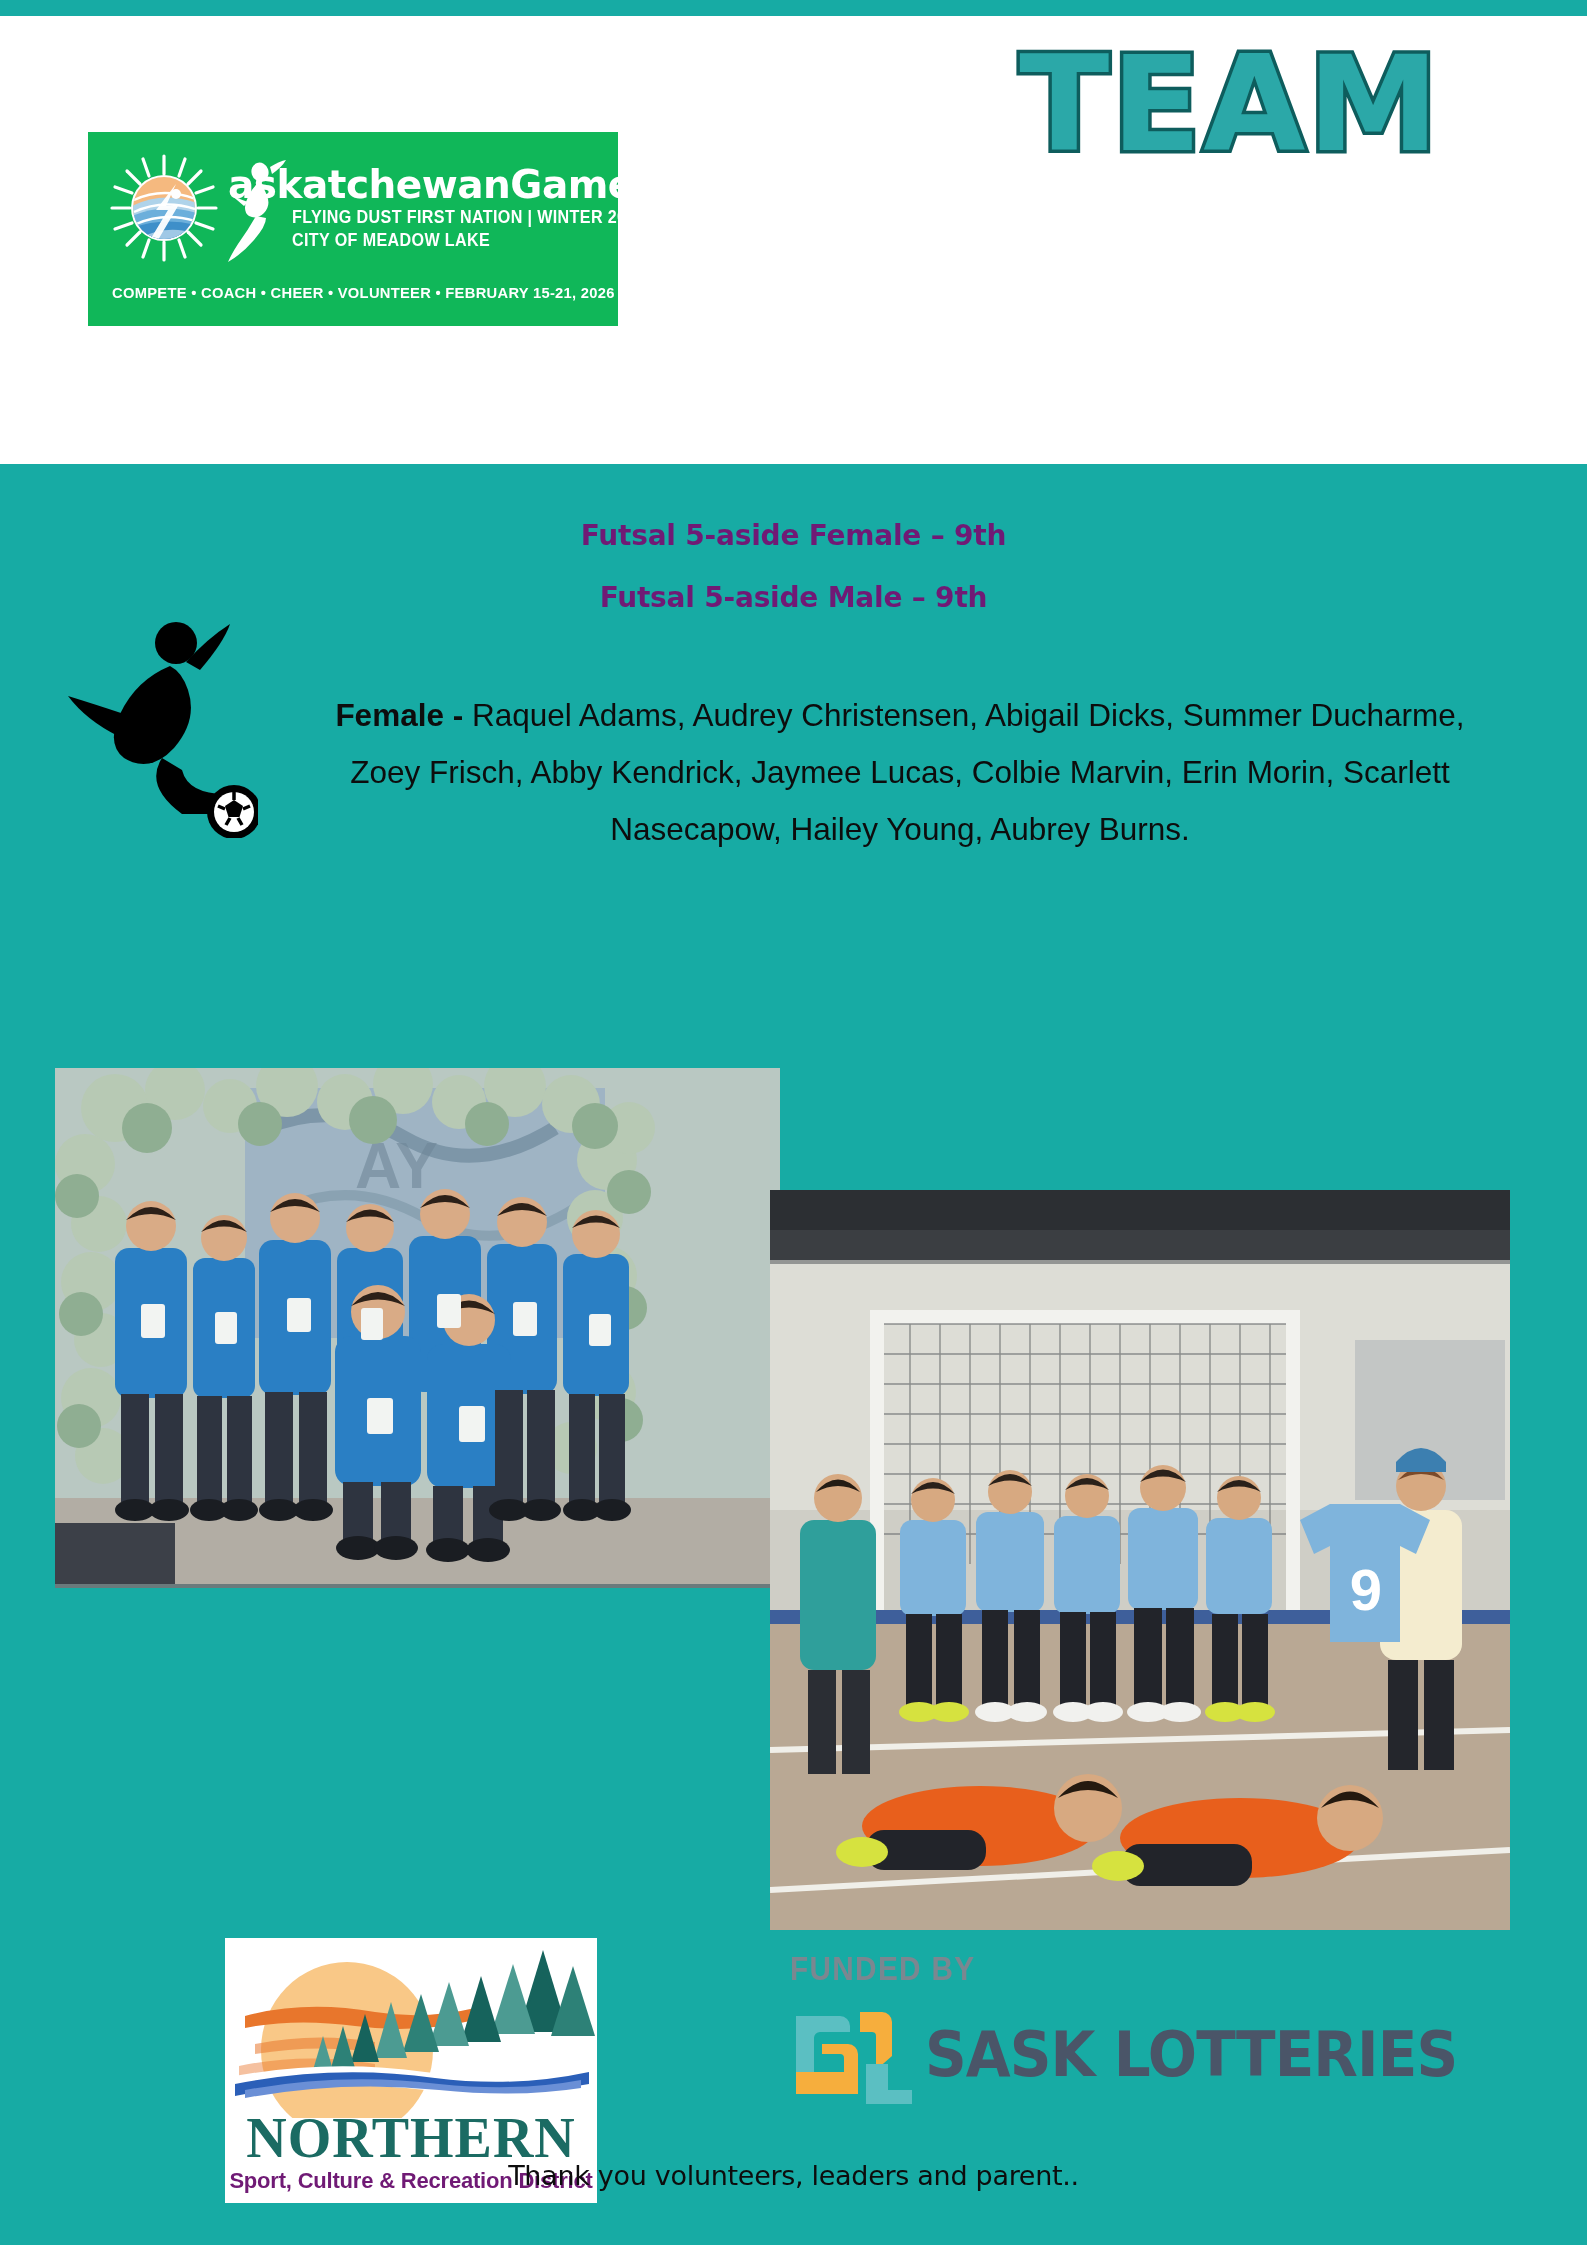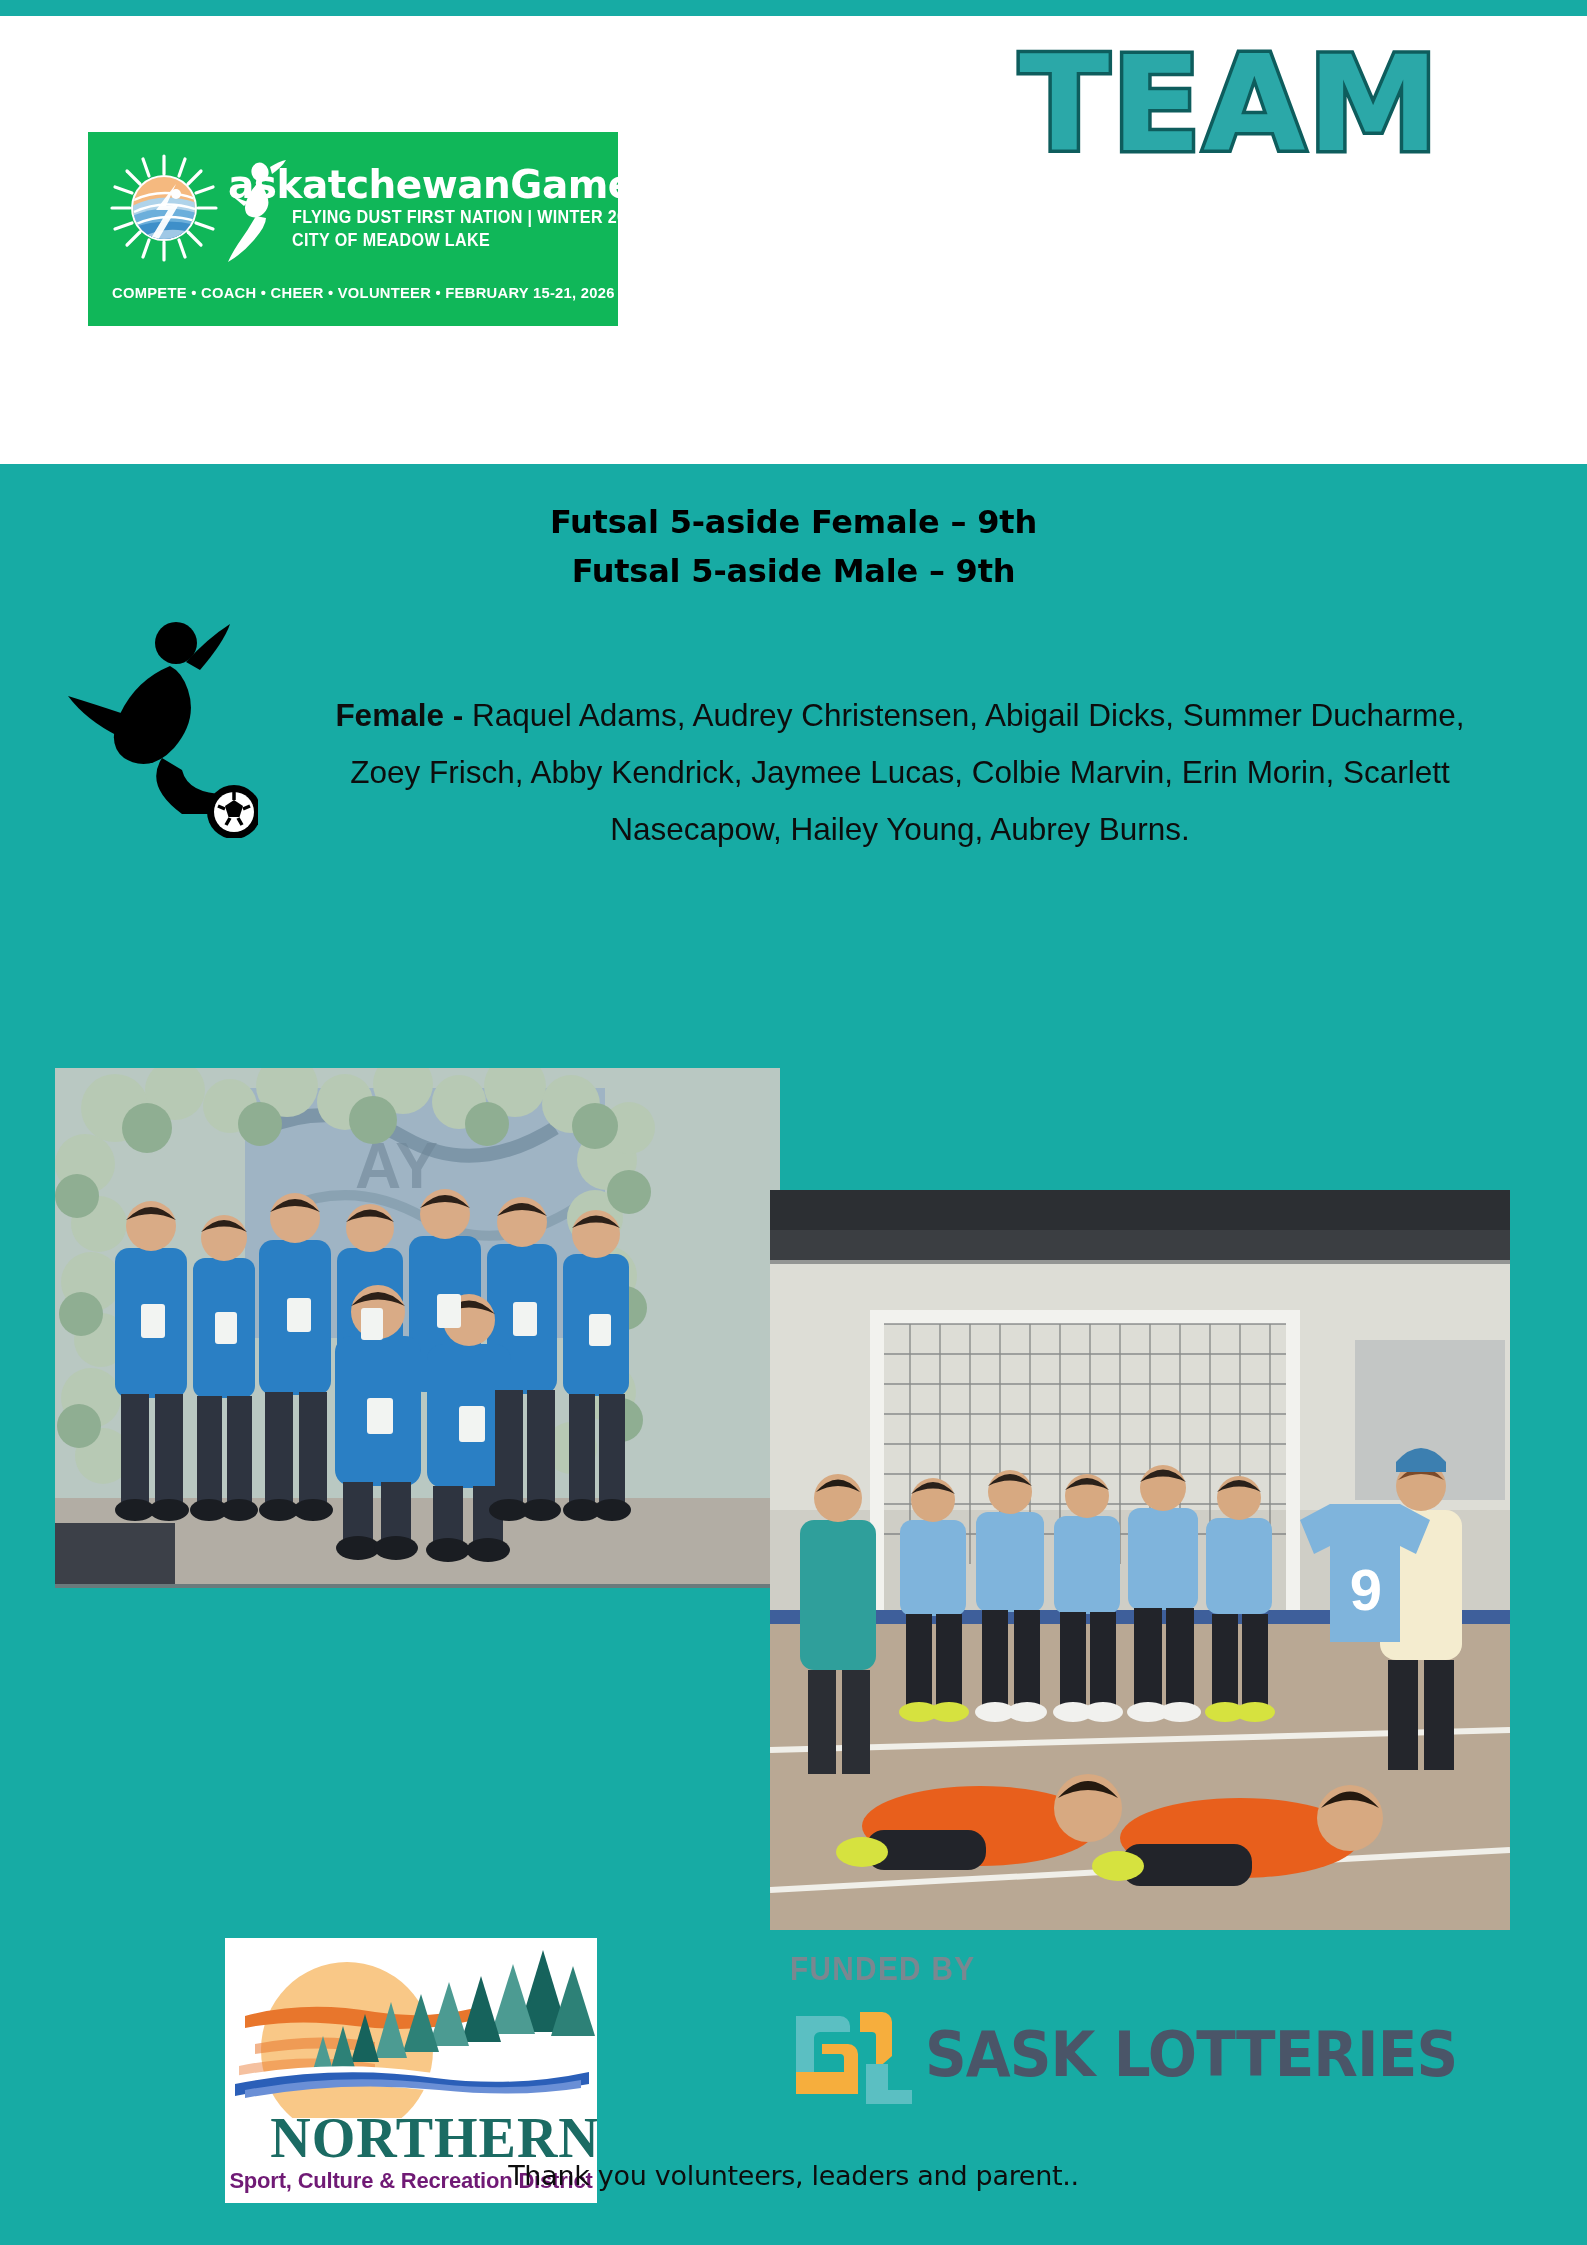--- a/index.html
+++ b/index.html
@@ -71,22 +71,23 @@
     paint-order:stroke fill;
   }
   .tn-line.second{ margin-top:22px; }
 
   
   .sport-titles{
     position:absolute; left:0; top:498px; width:1587px; text-align:center;
   }
   .sport-line{
     font-family:"DejaVu Sans", sans-serif;
-    font-weight:bold; font-size:32px; line-height:49px; color:#000000;
+    font-weight:bold; font-size:28px; line-height:49px; color:#701a75;
     letter-spacing:-0.2px;
+    margin-top:13px;
   }
 
   
   .roster{
     position:absolute; left:330px; top:630px; width:1140px;
     text-align:center;
     font-family:"Liberation Sans", sans-serif;
     font-size:31.5px; line-height:57px; color:#0d0d0d;
   }
   .roster b{ font-weight:bold; }
@@ -107,21 +108,21 @@
   }
 
   
   .northern-logo{
     position:absolute; left:225px; top:1938px; width:372px; height:265px;
     background:#ffffff; overflow:hidden;
   }
   .northern-word{
     position:absolute; left:0; top:172px; width:372px; text-align:center;
     font-family:"Liberation Serif", serif; font-weight:bold;
-    font-size:56px; color:#1B6B63; letter-spacing:1px; line-height:56px;margin-left:24px;
+    font-size:56px; color:#1B6B63; letter-spacing:1px; line-height:56px;
   }
   .northern-sub{
     position:absolute; left:0; top:230px; width:372px; text-align:center;
     font-family:"Liberation Sans", sans-serif; font-weight:bold;
     font-size:22px; color:#701a75; letter-spacing:-0.2px;
   }
 
   
   .funded-by{
     position:absolute; left:790px; top:1950px;

